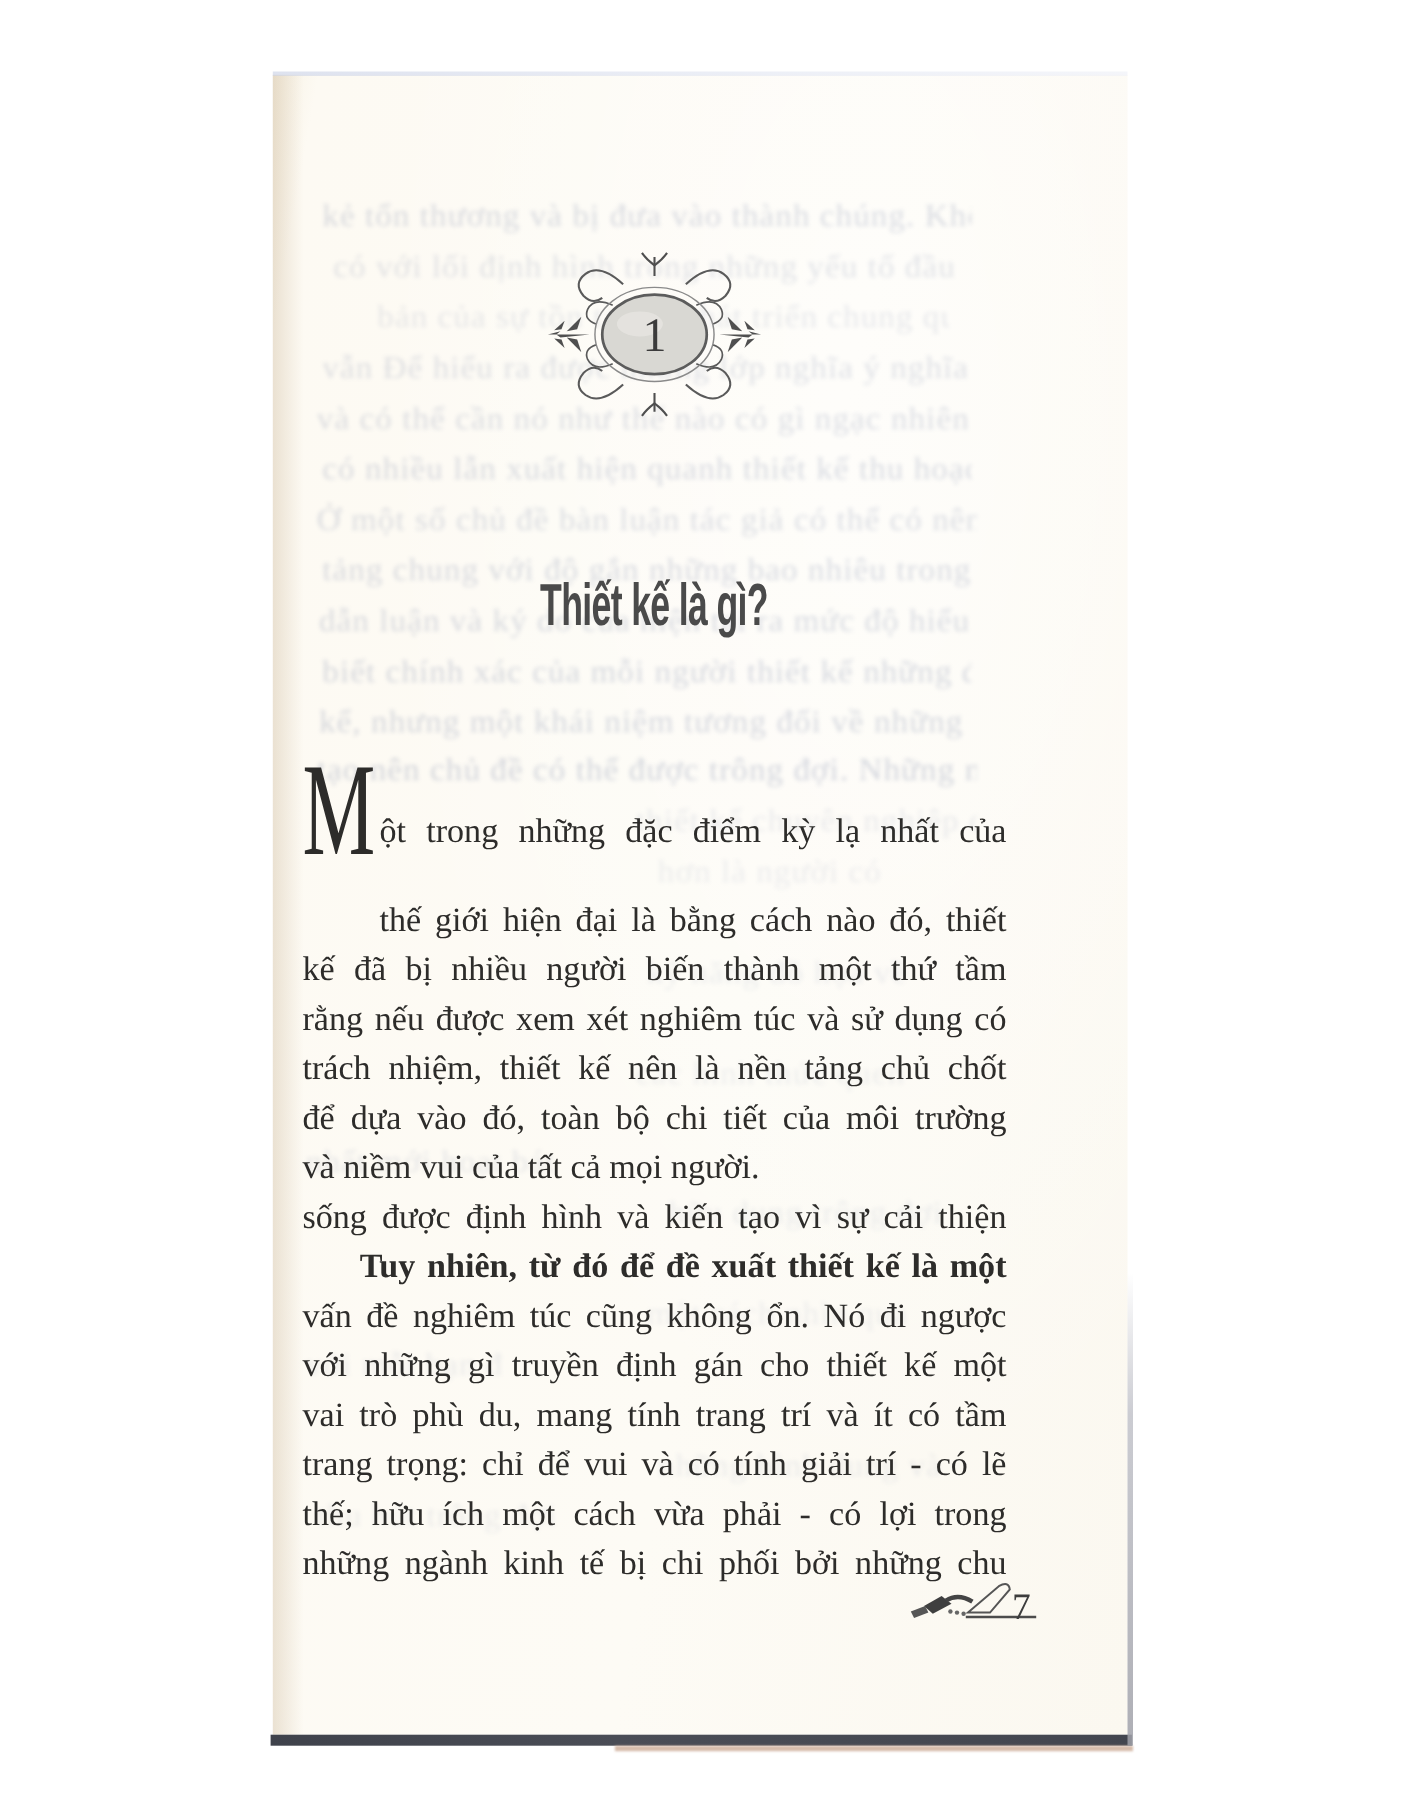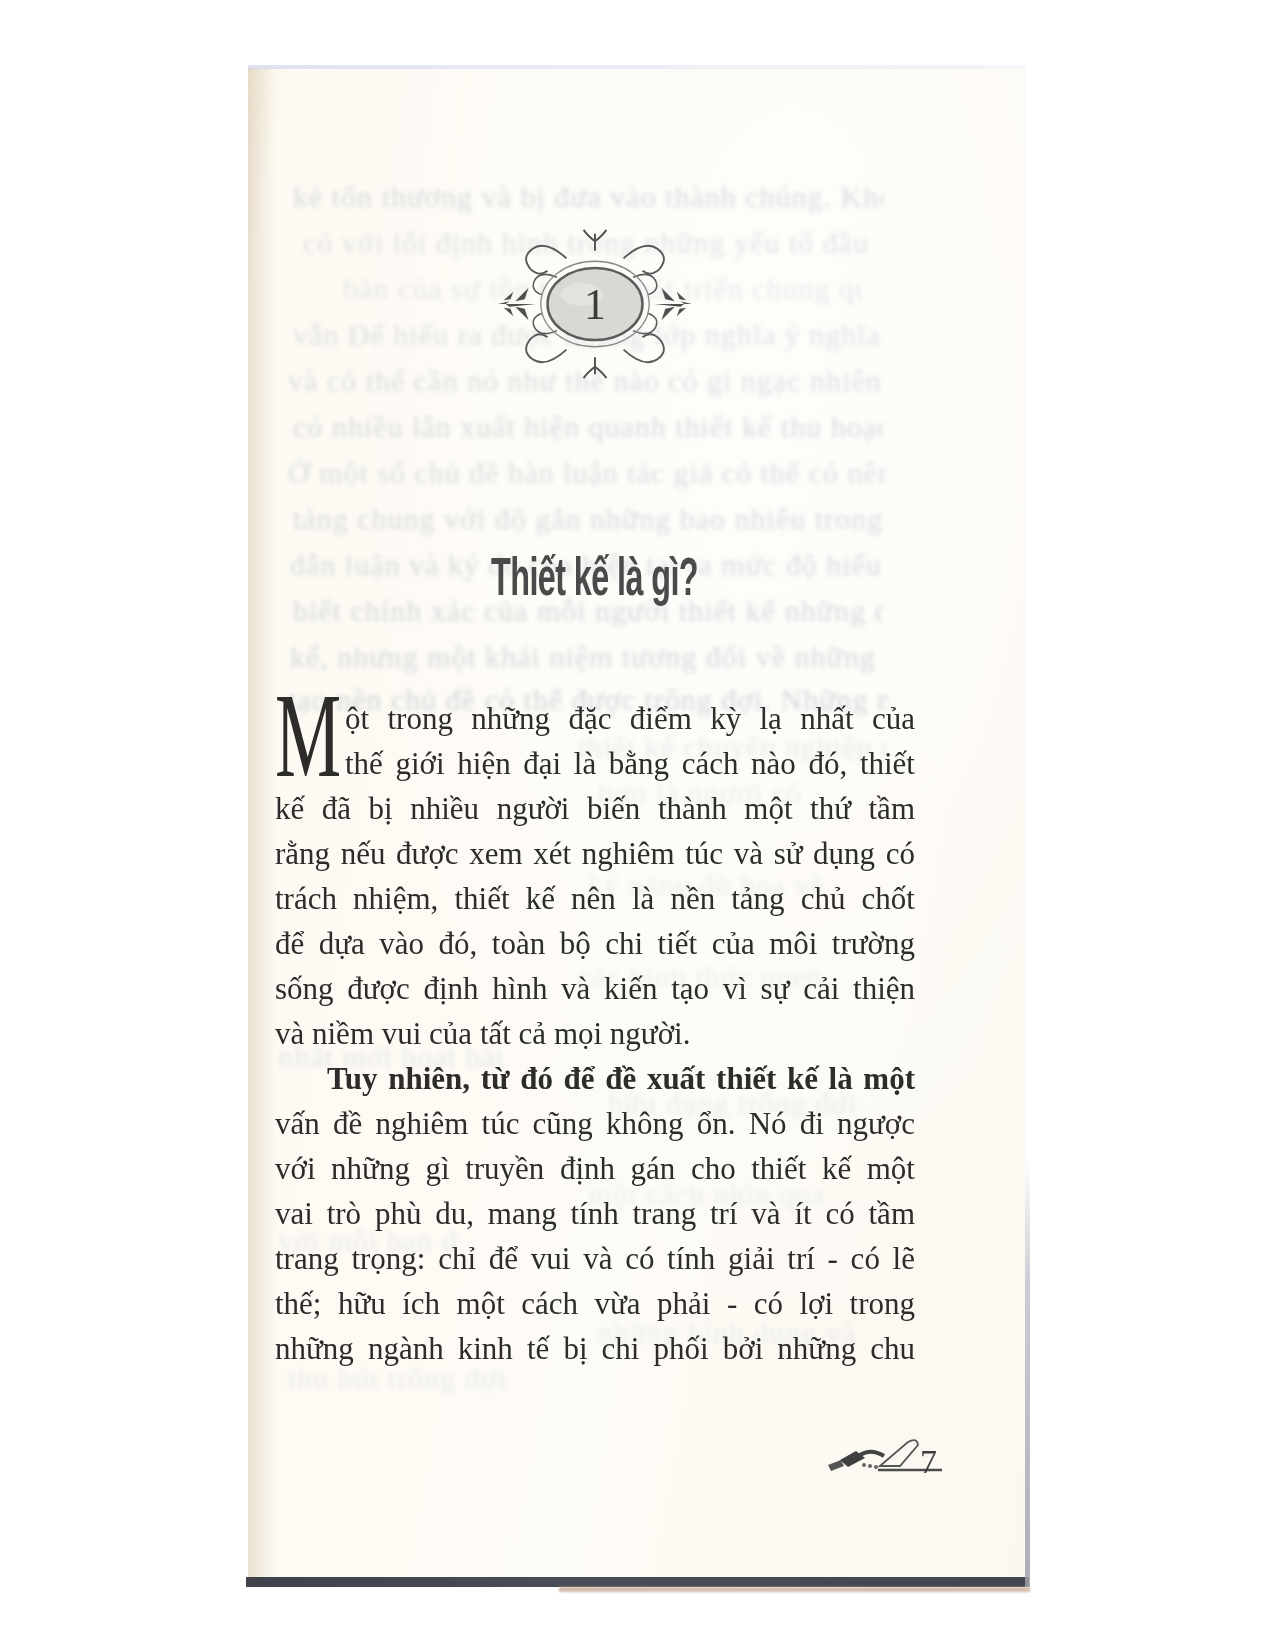--- a/index.html
+++ b/index.html
@@ -35,38 +35,38 @@
     position:absolute;white-space:nowrap;overflow:hidden;
     font:30px/34px "Liberation Serif", serif;
     color:#6f7c9e;filter:blur(2px);letter-spacing:1px;transform:scaleY(.96);
   }
 
   
   .ornament{position:absolute;left:239px;top:160px;width:216px;height:152px;}
 
   
   .chapter-title{
-    position:absolute;left:27px;top:476px;width:640px;height:64px;
+    position:absolute;left:27px;top:450px;width:640px;height:64px;
     text-align:center;
     font:700 54px/64px "Liberation Sans", sans-serif;
     color:#4a4a4a;letter-spacing:-1px;
   }
   .chapter-title .squeeze{display:inline-block;transform:scaleX(.60);transform-origin:50% 50%;}
 
   
   .body-block{
     position:absolute;left:27px;top:628px;width:640px;
     font:31px/45px "Liberation Serif", serif;color:#2d2c2a;
   }
   .bline{
     height:45px;text-align:justify;text-align-last:justify;
     white-space:nowrap;
   }
   .bline.endline{text-align-last:left;}
-  .bline.dcap-indent{padding-left:70px;}
+  .bline.dcap-indent{padding-left:70px;margin-top:36px;}
   .bline.para-indent{padding-left:52px;font-weight:bold;}
   .dropcap{
     position:absolute;left:0;top:-5px;
     font:120px/90px "Liberation Serif", serif;color:#2d2c2a;
     transform:scaleX(.62);transform-origin:left top;
   }
 
   
   .footer-glyph{position:absolute;left:570px;top:1366px;width:128px;height:46px;}
   .page-number{
@@ -153,22 +153,22 @@
     </div>
 
     <div class="body-block">
       <span class="dropcap">M</span>
       <div class="bline dcap-indent">ột trong những đặc điểm kỳ lạ nhất của</div>
       <div class="bline dcap-indent">thế giới hiện đại là bằng cách nào đó, thiết</div>
       <div class="bline">kế đã bị nhiều người biến thành một thứ tầm</div>
       <div class="bline">rằng nếu được xem xét nghiêm túc và sử dụng có</div>
       <div class="bline">trách nhiệm, thiết kế nên là nền tảng chủ chốt</div>
       <div class="bline">để dựa vào đó, toàn bộ chi tiết của môi trường</div>
+      <div class="bline endline">và niềm vui của tất cả mọi người.</div>
       <div class="bline">sống được định hình và kiến tạo vì sự cải thiện</div>
-      <div class="bline endline">và niềm vui của tất cả mọi người.</div>
       <div class="bline para-indent">Tuy nhiên, từ đó để đề xuất thiết kế là một</div>
       <div class="bline">vấn đề nghiêm túc cũng không ổn. Nó đi ngược</div>
       <div class="bline">với những gì truyền định gán cho thiết kế một</div>
       <div class="bline">vai trò phù du, mang tính trang trí và ít có tầm</div>
       <div class="bline">trang trọng: chỉ để vui và có tính giải trí - có lẽ</div>
       <div class="bline">thế; hữu ích một cách vừa phải - có lợi trong</div>
       <div class="bline">những ngành kinh tế bị chi phối bởi những chu</div>
     </div>
 
     <svg class="footer-glyph" viewBox="0 0 128 46" aria-hidden="true">

